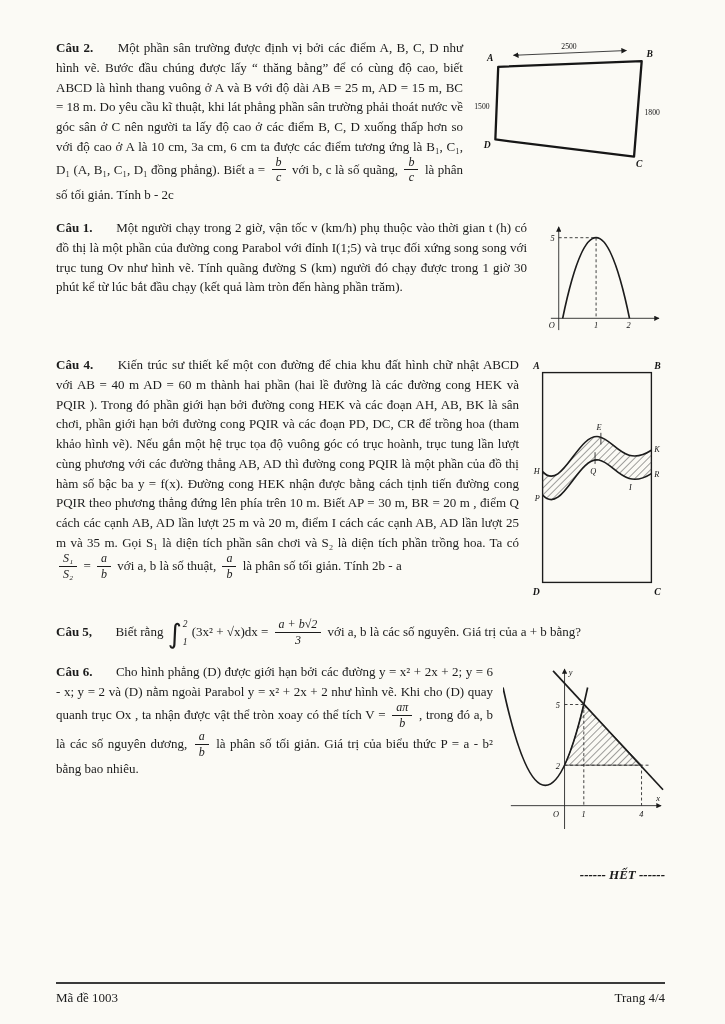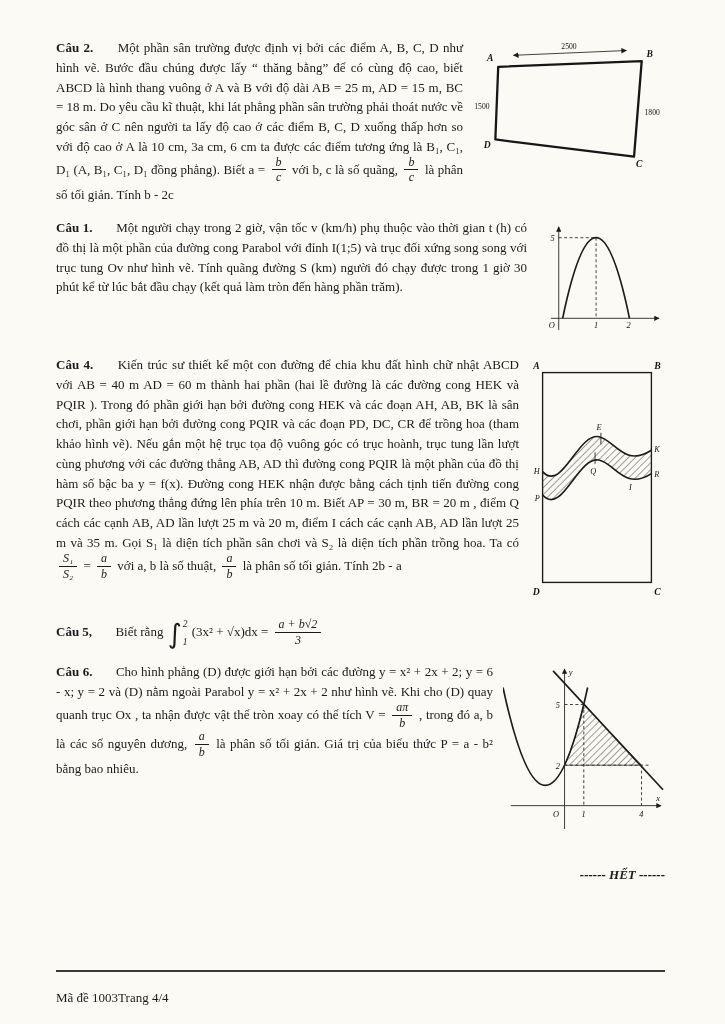--- a/index.html
+++ b/index.html
@@ -30,22 +30,22 @@
   }
   .frac .num { padding:0 4px 1px; border-bottom:1px solid #1b1b1b; }
   .frac .den { padding:1px 4px 0; }
   .intg { display:inline-flex; align-items:center; vertical-align:middle; margin:0 1px; }
   .int-sign { font-size:27px; line-height:1; font-family:"DejaVu Sans", sans-serif; }
   .int-lims { display:inline-flex; flex-direction:column; justify-content:space-between;
               height:32px; font-size:9.5px; font-style:italic; margin-left:1px; }
   .end-mark { text-align:right; font-weight:bold; font-style:italic; margin:26px 0 0; }
   .footer {
     position:absolute; left:56px; right:60px; bottom:16px;
-    border-top:2px solid #3a3a3a; padding-top:16px;
-    display:flex; justify-content:flex-start; font-size:13px;
+    border-top:2px solid #3a3a3a; padding-top:4px;
+    display:flex; justify-content:space-between; font-size:13px;
   }
 </style>
 </head>
 <body>
 
 <div class="page">
 
   <section class="q">
     <svg class="fig" viewBox="0 0 200 138" width="192" height="132">
       <defs>
@@ -150,20 +150,21 @@
         <span class="int-lims">
           <span>2</span>
           <span>1</span>
         </span>
       </span>
     <span>(3x² + √x)dx =</span>
     <span class="frac">
         <span class="num">a + b√2</span>
         <span class="den">3</span>
       </span>
+    <span>với a, b là các số nguyên. Giá trị của a + b bằng?</span>
   </section>
 
   <section class="q">
     <svg class="fig" viewBox="0 0 165 172" width="162" height="169">
       <defs>
         <marker id="arr6" viewBox="0 0 10 10" refX="9" refY="5" markerWidth="6" markerHeight="6" orient="auto-start-reverse">
           <path d="M0,0 L10,5 L0,10 z" fill="#1a1a1a"></path>
         </marker>
         <pattern id="hatchB" width="5" height="5" patternUnits="userSpaceOnUse" patternTransform="rotate(45)">
           <line x1="0" y1="0" x2="0" y2="5" stroke="#3d3d3d" stroke-width="1"></line>

